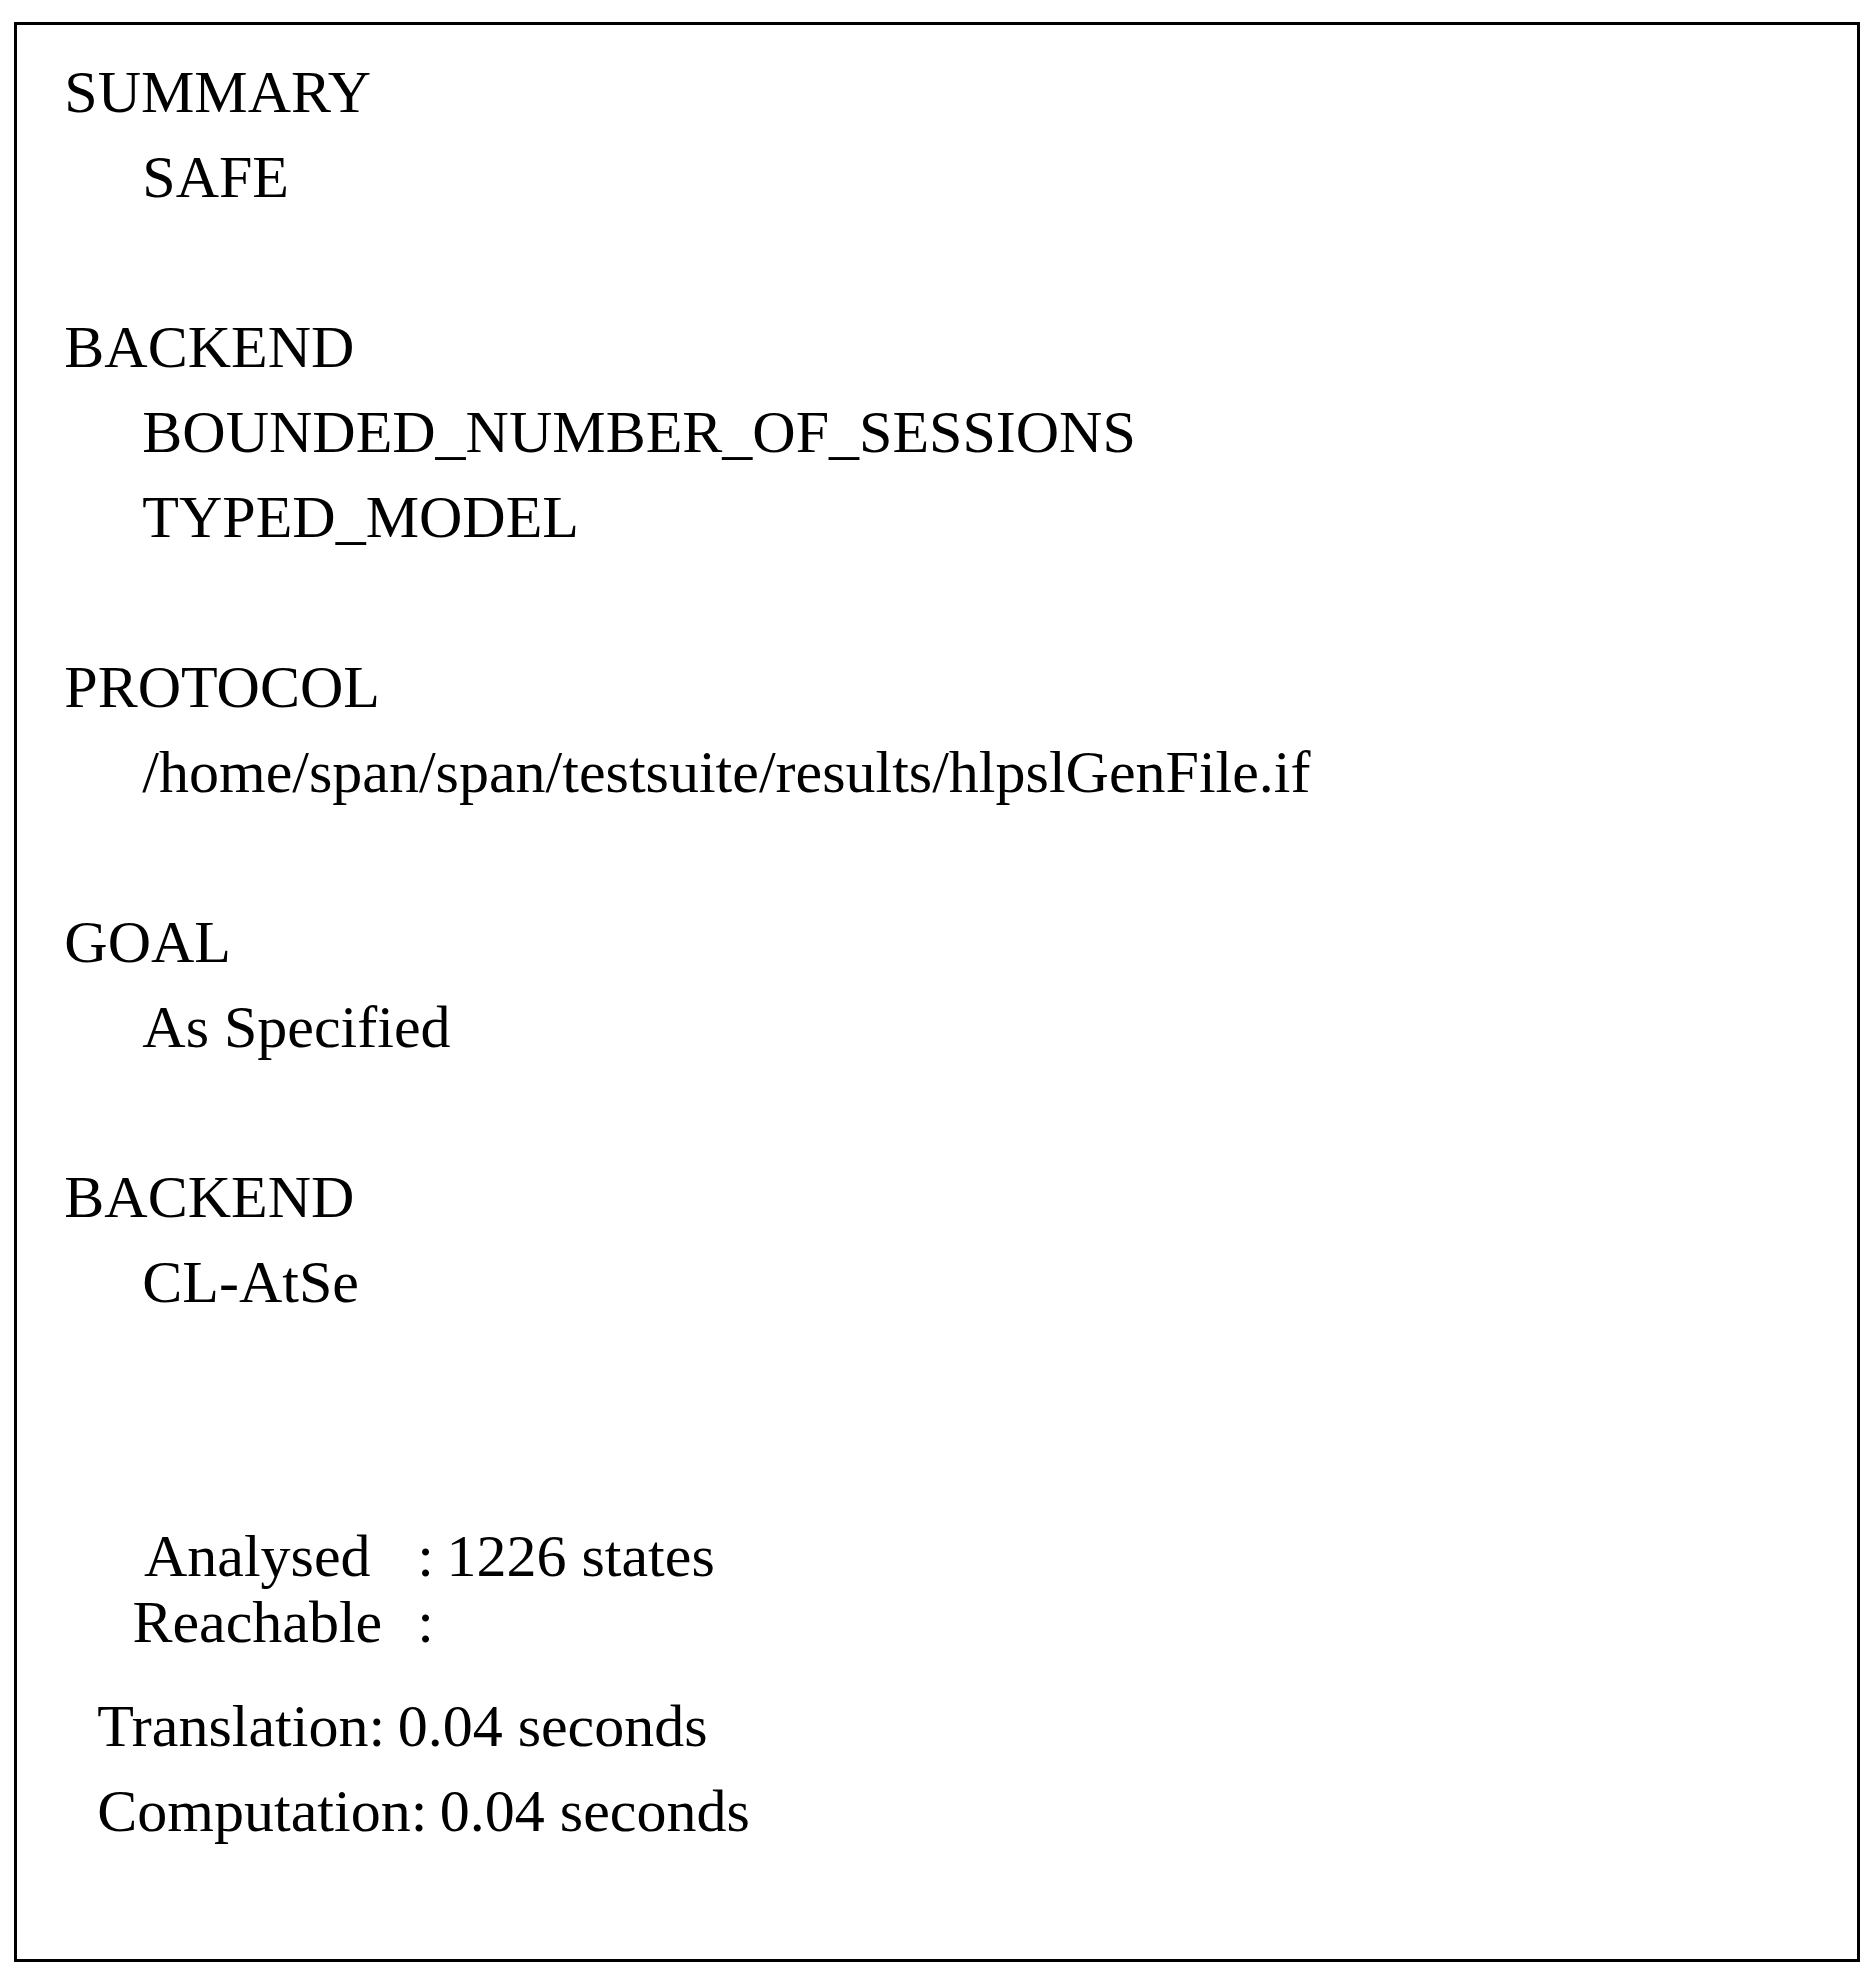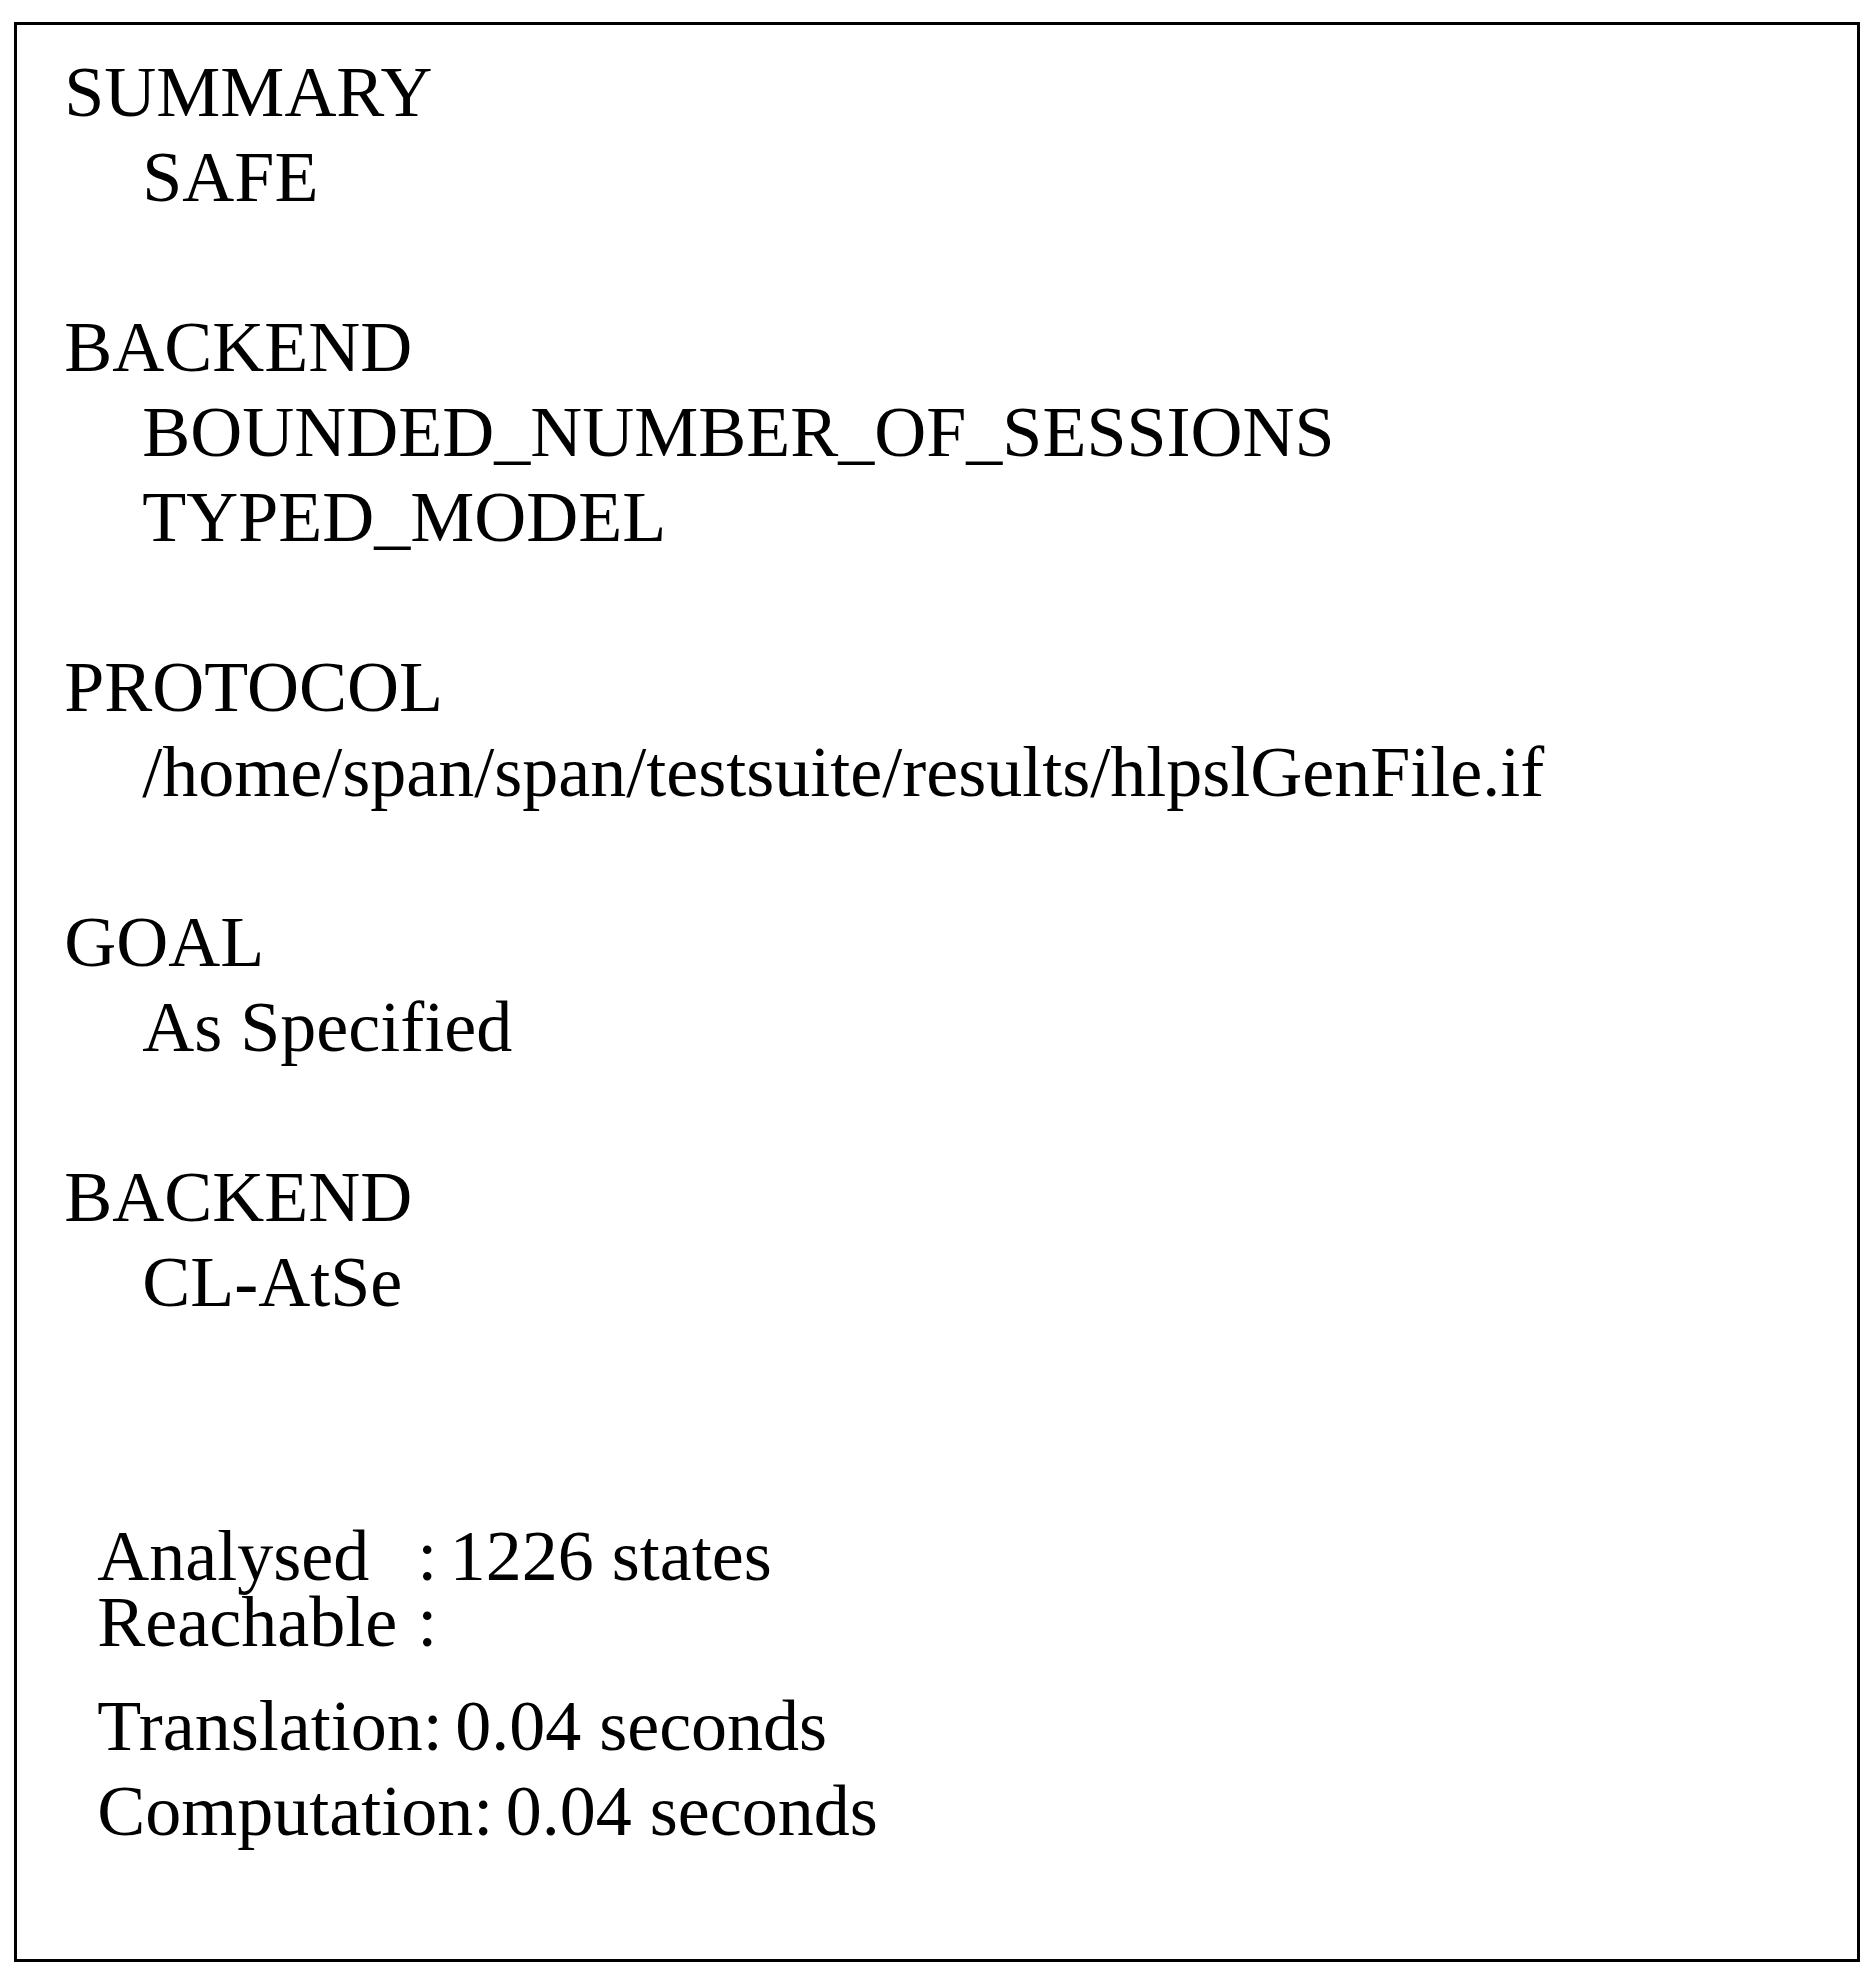--- a/index.html
+++ b/index.html
@@ -26,39 +26,40 @@
   }
   .content {
     position: absolute;
     left: 0;
     top: 25px;
     right: 0;
   }
   .line {
     height: 85px;
     line-height: 85px;
-    font-size: 72px;
+    font-size: 60px;
     white-space: pre;
   }
   .section-header {
     padding-left: 47px;
   }
   .section-value {
     padding-left: 80px;
     margin-left: 45px;
   }
   .blank { }
   .stat-row {
     padding-left: 80px;
     display: flex;
     align-items: baseline;
   }
   .stat-label-fixed {
     display: inline-block;
     width: 320px; 
+    text-align: center;
   }
   .stat-sep {
     display: inline-block;
   }
   .stat-value {
     display: inline-block;
     padding-left: 12.5px;
     margin-top: 19px;
   }
 </style>

